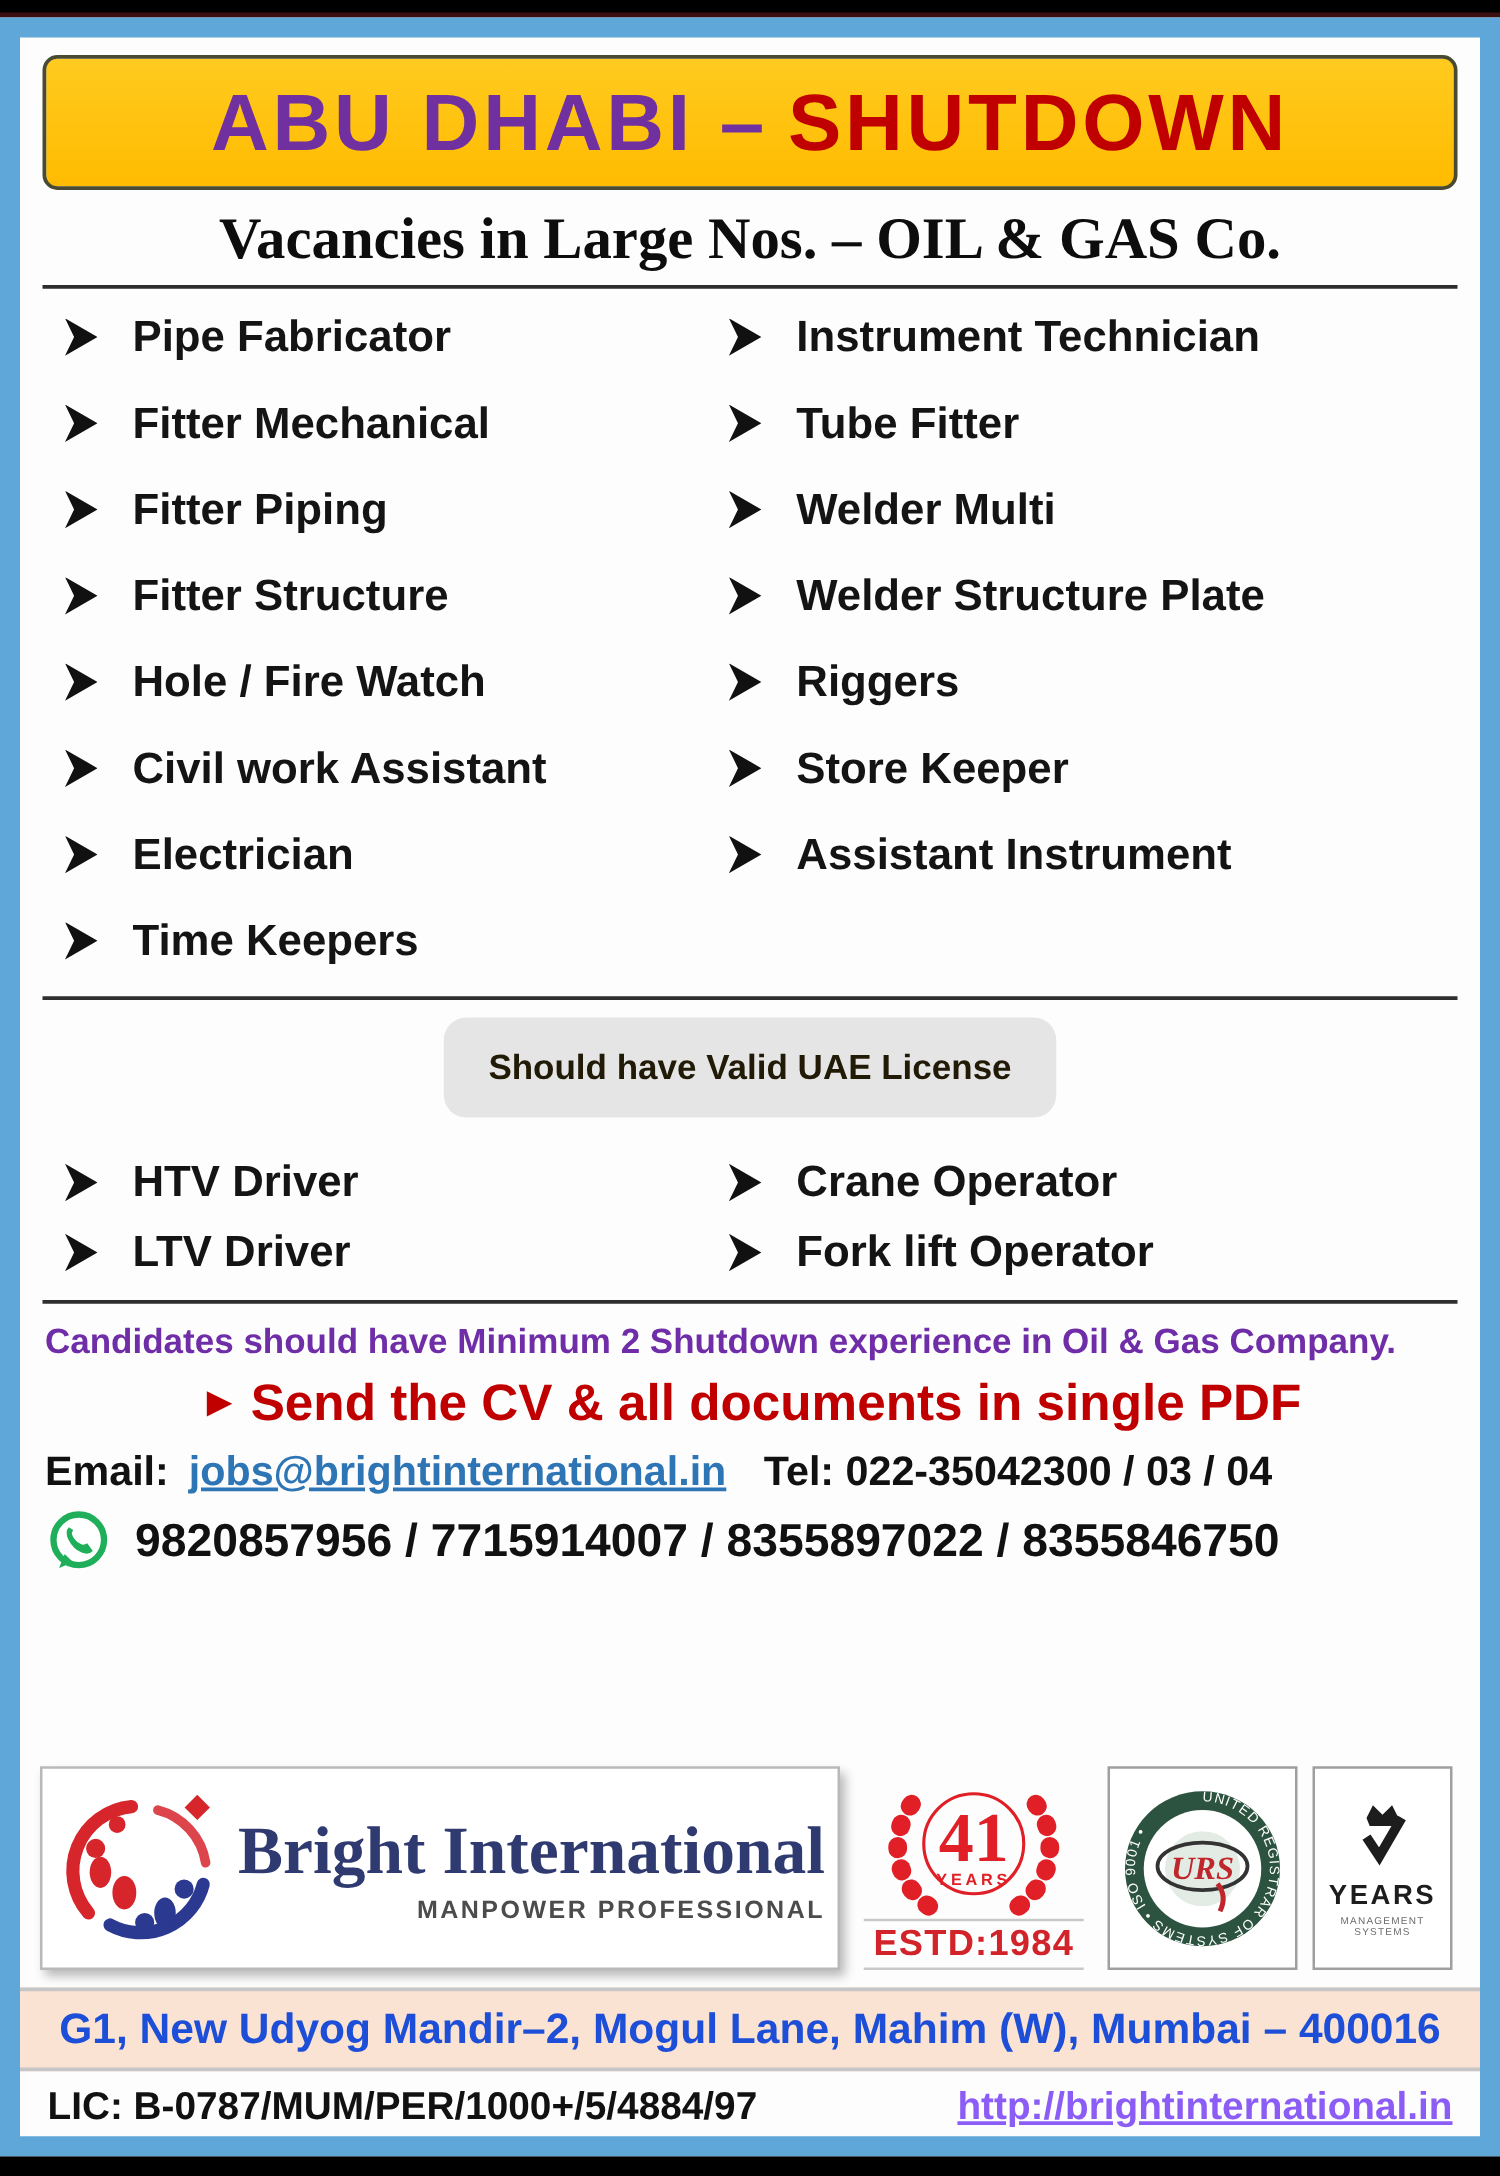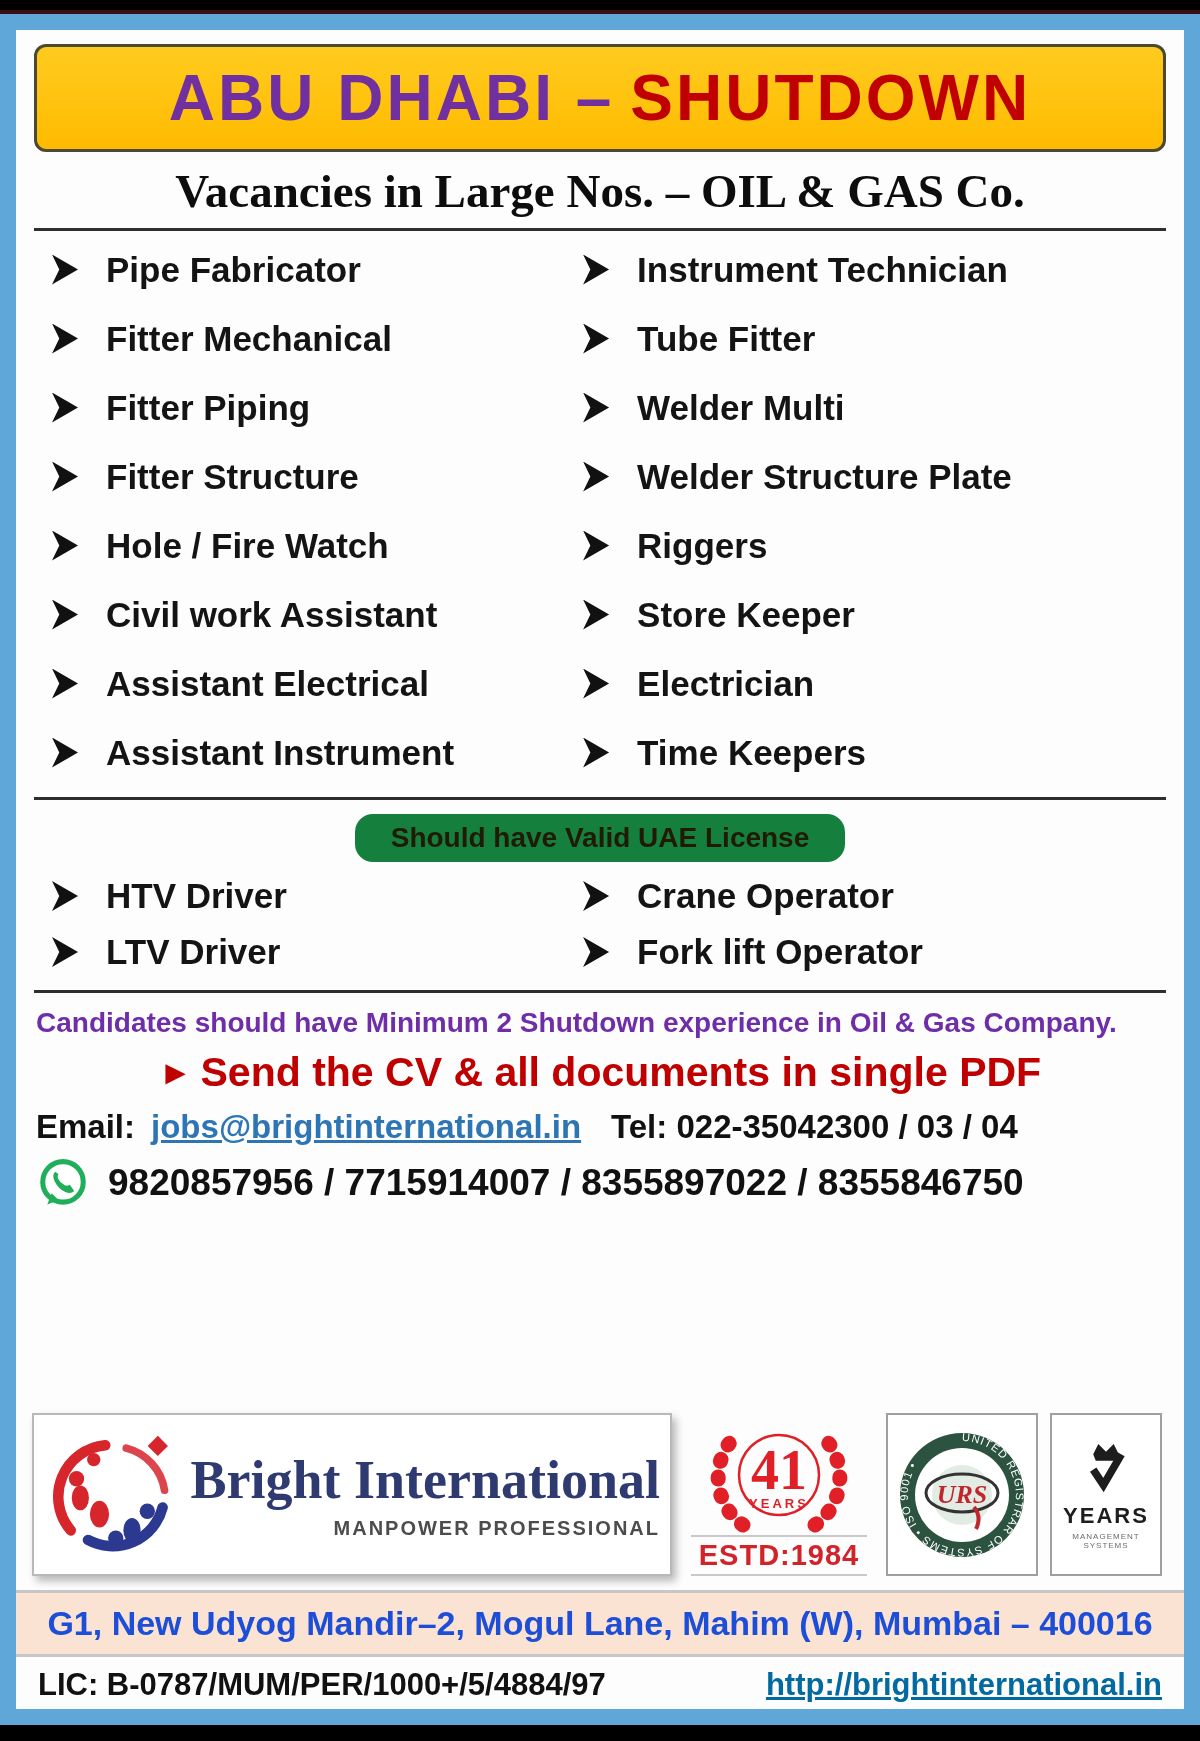--- a/index.html
+++ b/index.html
@@ -43,21 +43,21 @@
   .jobs{display:grid;grid-template-columns:47% 53%;padding:4px 0 0 10px;}
   .job{display:flex;align-items:center;height:69px;color:#141414;
        font-weight:bold;font-size:35px;white-space:nowrap;}
   .ljob{height:56px;}
   .arrow{
     flex:none;width:26px;height:30px;background:#111;margin:0 28px 0 12px;
     clip-path:polygon(0 0,100% 50%,0 100%,28% 50%);
   }
   
   .badge{
-    margin:14px auto 2px;padding:8px 36px;background:#15803d;
+    margin:14px auto 20px;padding:24px 36px;background:#e5e5e5;
     border-radius:18px;font-weight:bold;font-size:28px;color:#211a06;
     white-space:nowrap;
   }
   
   .purple-note{
     margin:14px 6px 0;color:#6f2da8;font-weight:bold;font-size:28px;
     white-space:nowrap;
   }
   .cv-line{
     margin:10px auto 0;display:flex;align-items:center;color:#c00000;
@@ -112,21 +112,21 @@
     margin:6px -14px 0;background:#fbe3d3;
     border-top:3px solid #c6c6c6;border-bottom:3px solid #c6c6c6;
     text-align:center;font-weight:bold;font-size:34px;color:#1d4ed8;
     padding:11px 0;white-space:nowrap;
   }
   .lic-row{
     display:flex;justify-content:space-between;align-items:center;
     padding:10px 8px 6px;font-weight:bold;font-size:31px;color:#111;
     white-space:nowrap;
   }
-  .lic-row a{color:#0369a1;text-decoration:underline;text-decoration-thickness:3px;}
+  .lic-row a{color:#8b5cf6;text-decoration:underline;text-decoration-thickness:3px;}
 </style>
 </head>
 <body>
 
 <div class="black-top"></div>
 <div class="maroon-line"></div>
 
 <div class="poster">
   <div class="inner">
 
@@ -181,24 +181,20 @@
           <span class="arrow"></span>
           <span>Riggers</span>
         </div>
       <div class="job">
           <span class="arrow"></span>
           <span>Civil work Assistant</span>
         </div>
       <div class="job">
           <span class="arrow"></span>
           <span>Store Keeper</span>
-        </div>
-      <div class="job">
-          <span class="arrow"></span>
-          <span>Assistant Electrical</span>
         </div>
       <div class="job">
           <span class="arrow"></span>
           <span>Electrician</span>
         </div>
       <div class="job">
           <span class="arrow"></span>
           <span>Assistant Instrument</span>
         </div>
       <div class="job">

